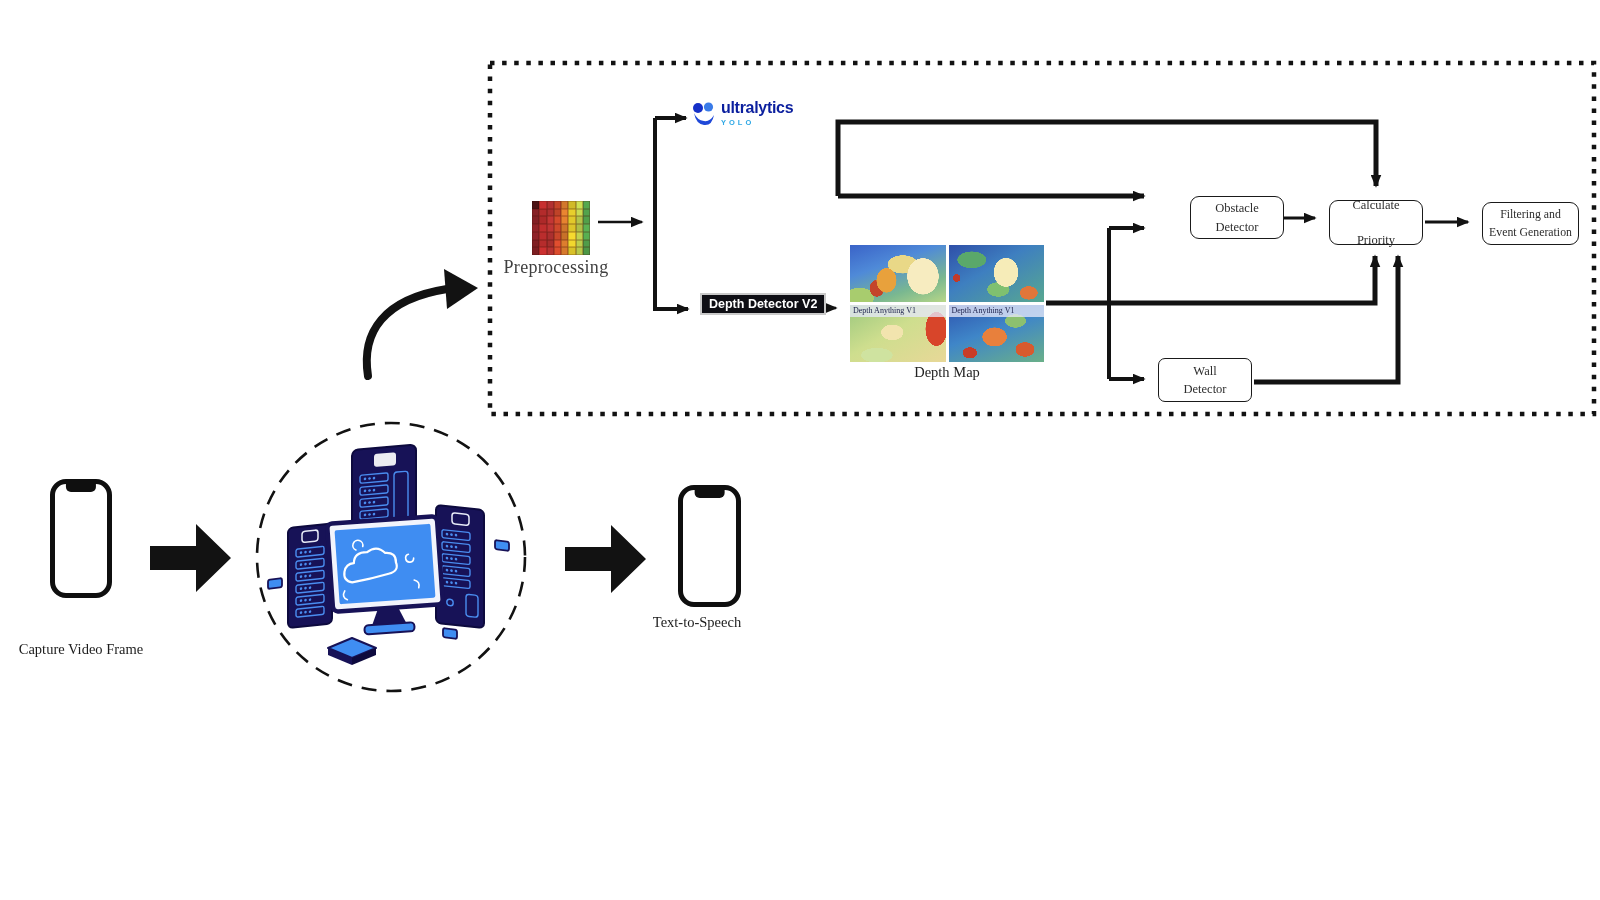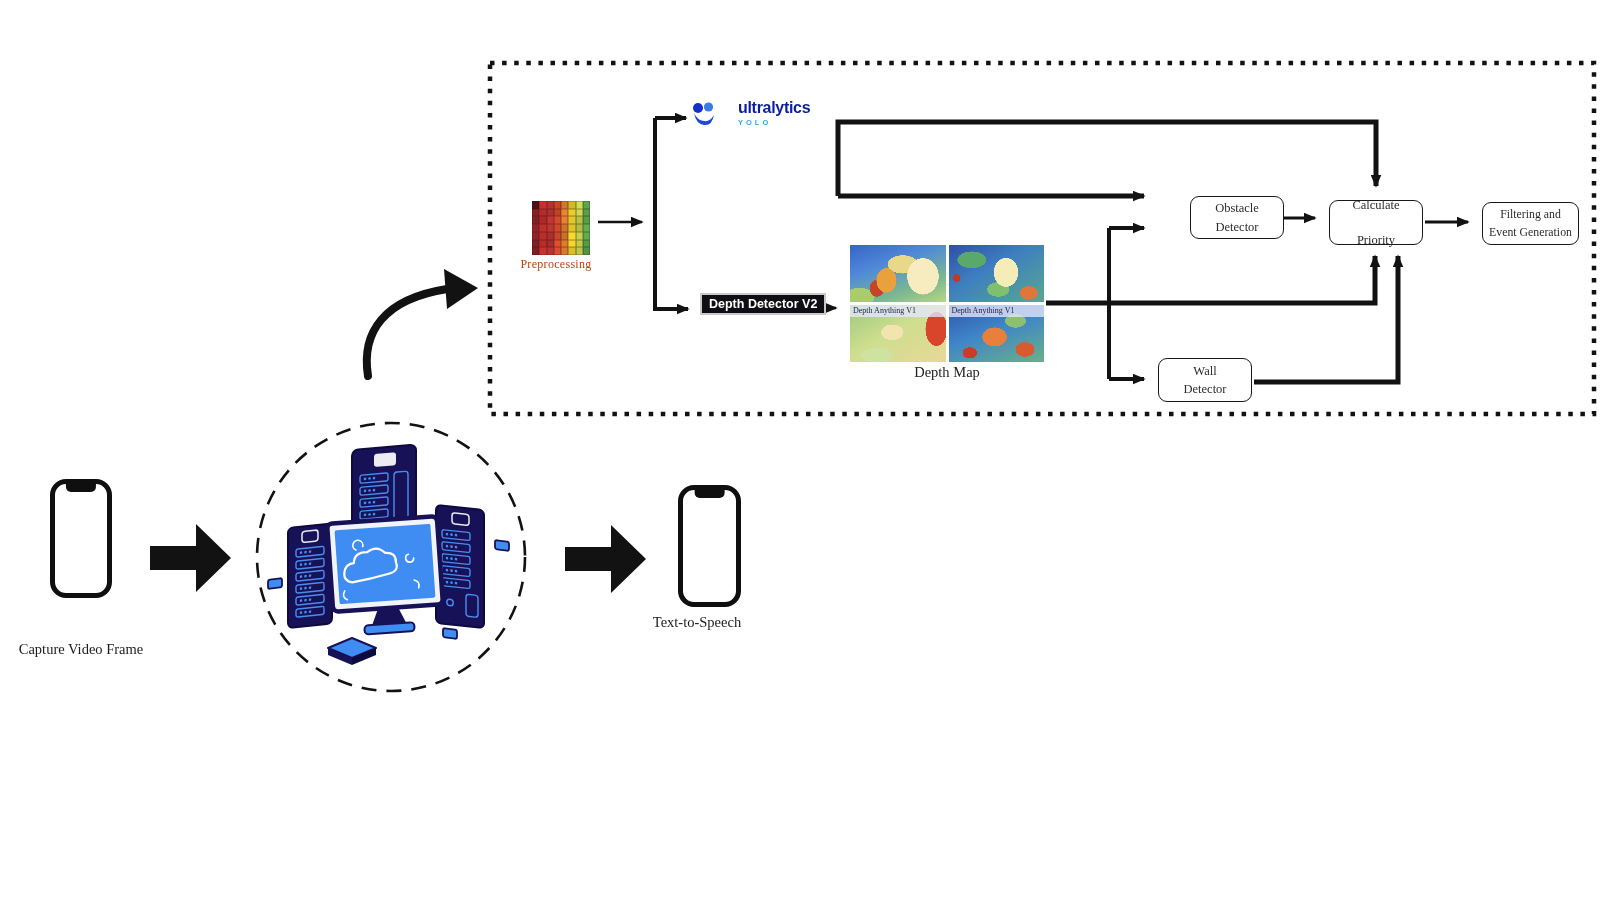--- a/index.html
+++ b/index.html
@@ -7,31 +7,31 @@
          font-family:"Liberation Serif",serif;color:#1c1c1c;}
   #lines-svg{position:absolute;left:0;top:0;}
 
   
   .node{position:absolute;border:1.6px solid #1a1a1a;border-radius:9px;background:#fff;
         display:flex;flex-direction:column;align-items:center;justify-content:center;
         font-size:12.5px;line-height:1.45;color:#2d2d2d;text-align:center;box-sizing:border-box;}
   #node-obstacle{left:1158px;top:196px;width:94px;height:43px;margin-left:32px;}
   #node-calc{left:1329px;top:200px;width:94px;height:45px;gap:16px;}
   #node-filter{left:1482px;top:202px;width:97px;height:43px;font-size:11.8px;font-family:Liberation Serif, serif;}
-  #node-wall{left:1158px;top:358px;width:94px;height:44px;}
+  #node-wall{left:1158px;top:358px;width:94px;height:44px;border-radius:7px;}
 
   
   #pre-grid{position:absolute;left:532px;top:201px;width:58px;height:54px;display:grid;
             grid-template-columns:repeat(8,1fr);grid-template-rows:repeat(7,1fr);}
   #pre-grid .cell{box-shadow:inset 0 0 0 0.6px rgba(70,20,10,0.45);}
   #label-preprocessing{position:absolute;left:556px;top:257px;transform:translateX(-50%);
-            font-size:12px;letter-spacing:0.3px;color:#c2410c;white-space:nowrap;}
-
-  
-  #yolo-logo{position:absolute;left:690px;top:100px;display:flex;align-items:flex-start;gap:21px;}
+            font-size:18px;letter-spacing:0.3px;color:#404040;white-space:nowrap;}
+
+  
+  #yolo-logo{position:absolute;left:690px;top:100px;display:flex;align-items:flex-start;gap:4px;}
   #yolo-text{display:flex;flex-direction:column;line-height:1;}
   #yolo-brand{font-family:"Liberation Sans",sans-serif;font-weight:bold;font-size:16px;
               color:#0b1f9e;letter-spacing:-0.3px;}
   #yolo-sub{font-family:"Liberation Sans",sans-serif;font-weight:bold;font-size:7.5px;
             letter-spacing:3px;color:#2fa8e5;margin-top:3px;}
 
   
   #depth-model{position:absolute;left:700px;top:293px;background:#0e0e14;color:#fff;
                border:2px solid #c9c9c9;font-family:"Liberation Sans",sans-serif;
                font-weight:bold;font-size:12.5px;padding:2px 7px;white-space:nowrap;}

